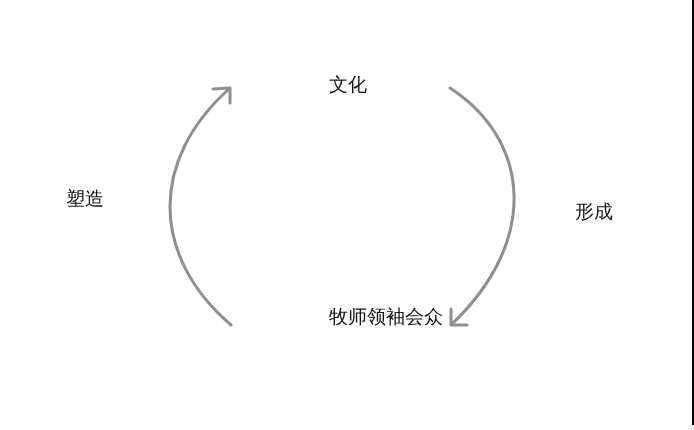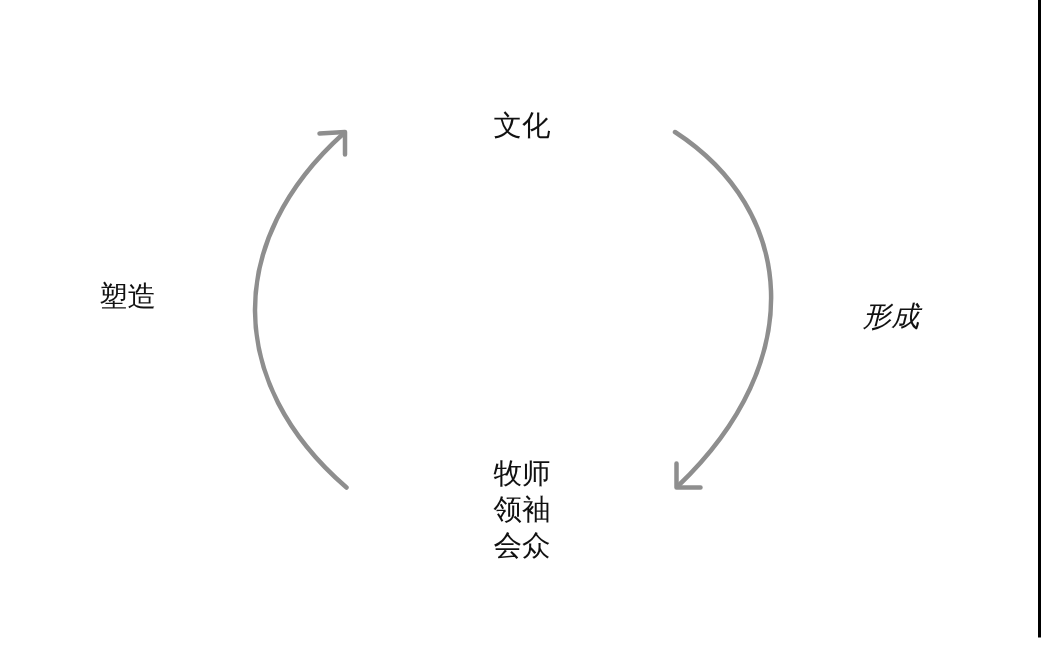--- a/index.html
+++ b/index.html
@@ -36,33 +36,32 @@
       letter-spacing: 0px;
     }
     .node-top {
       left: 329px;
       top: 72px;
     }
     .node-bottom {
       left: 329px;
       top: 304px;
       display: flex;
-      flex-direction: column;
+      flex-direction: row;
     }
     .node-bottom span {
       line-height: 24px;
     }
     .edge-left {
       left: 66px;
       top: 186px;
     }
     .edge-right {
       left: 575px;
       top: 199px;
-      font-style: italic;
     }
     svg.arrows {
       position: absolute;
       left: 0; top: 0;
     }
   </style>
 </head>
 <body>
 
 <div class="canvas">

